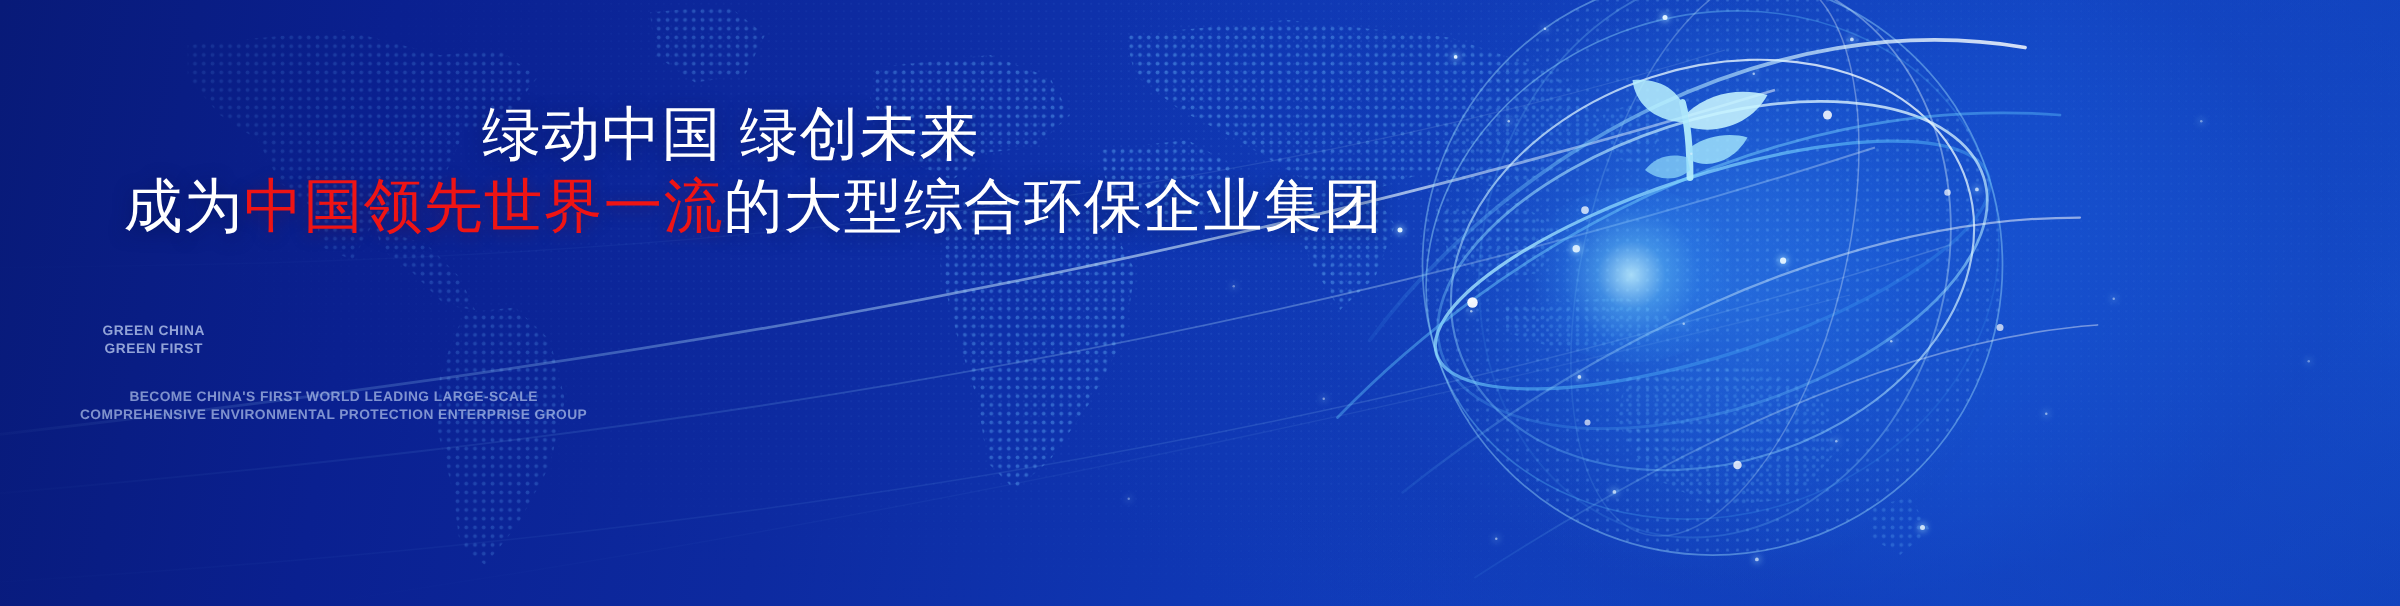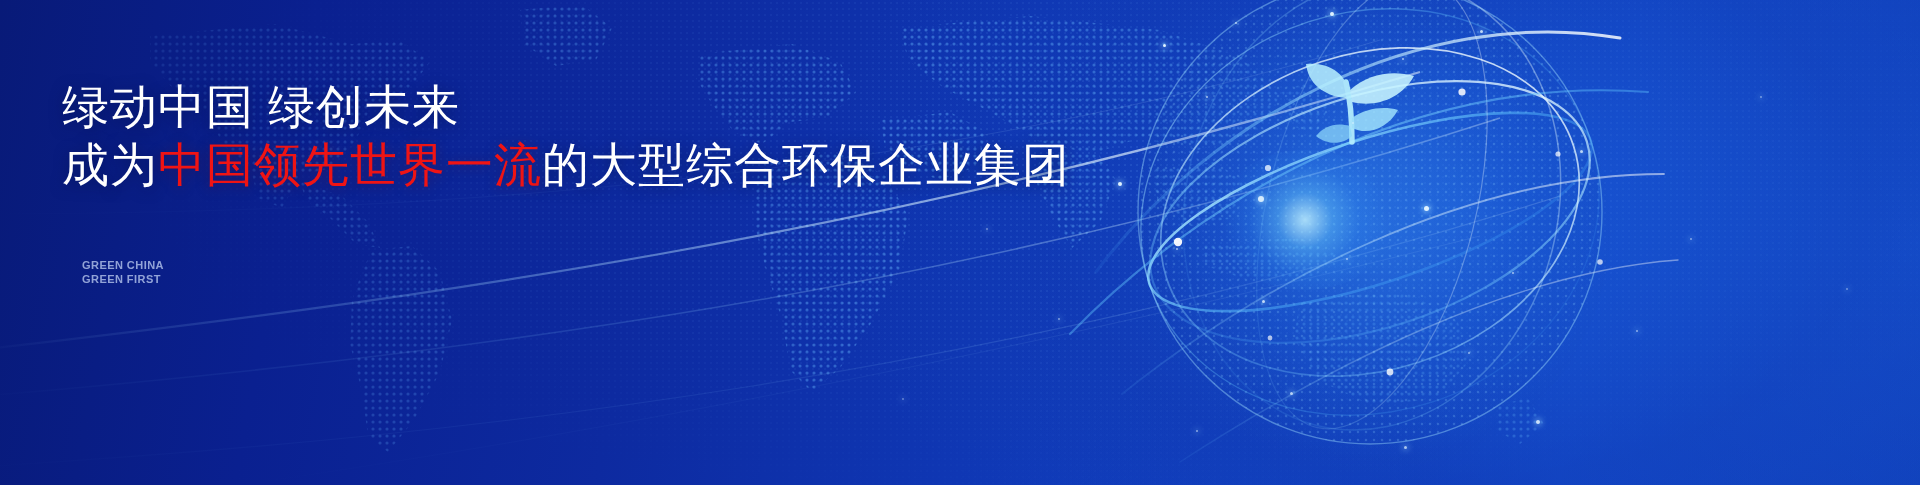--- a/index.html
+++ b/index.html
@@ -77,35 +77,35 @@
     display:block;
     border-radius:50%;
     background:#dff2ff;
     box-shadow:0 0 6px 1px rgba(160,220,255,.85);
   }
 
   
   .content{
     position:absolute;
     left:62px; top:0;
-    width:1000px; height:100%;
+    width:1000px; height:100%;text-align:center;
   }
 
   .headline{
     position:absolute;
     top:78px; left:0;
     color:#ffffff;
     font-size:47px;
     line-height:58px;
     font-weight:400;
     letter-spacing:1px;
     white-space:nowrap;
     text-shadow:0 2px 14px rgba(4,16,70,.55);
   }
-  .headline .line2{display:block;}
+  .headline .line2{display:block;margin-left:37px;}
   .accent{color:#ef1414;text-shadow:0 2px 14px rgba(90,0,0,.35);}
 
   .eyebrow{
     position:absolute;
     top:258px; left:20px;
     color:#b9c9ef;
     opacity:.78;
     font-size:11px;
     font-weight:700;
     line-height:14px;
@@ -329,16 +329,18 @@
         <span>成为</span><span class="accent">中国领先世界一流</span><span>的大型综合环保企业集团</span>
       </span>
     </div>
 
     <div class="eyebrow">
       <span>GREEN CHINA</span>
       <span>GREEN FIRST</span>
     </div>
 
     <div class="subcopy">
+      <span>BECOME CHINA'S FIRST WORLD LEADING LARGE-SCALE</span>
+      <span>COMPREHENSIVE ENVIRONMENTAL PROTECTION ENTERPRISE GROUP</span>
     </div>
 
   </div>
 </div>
 
 </body></html>

